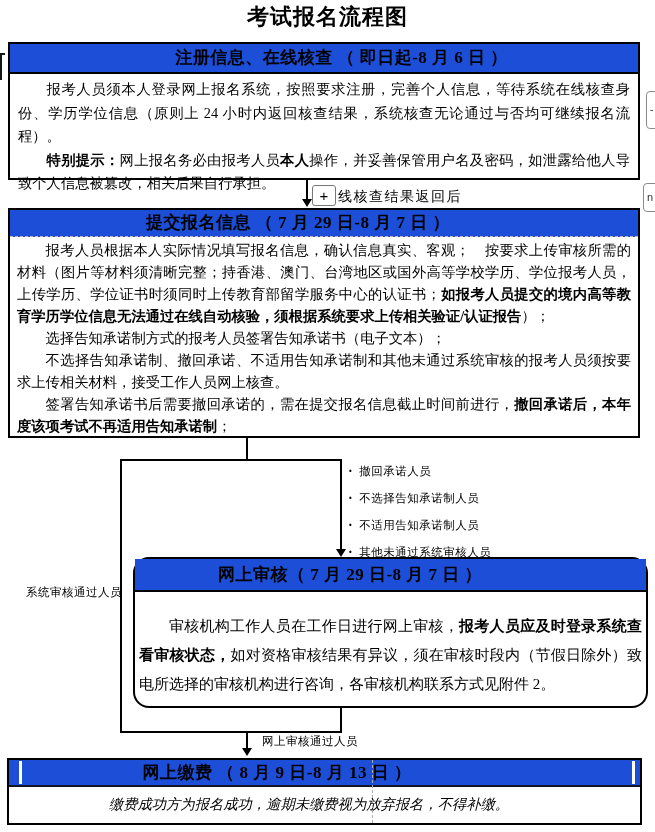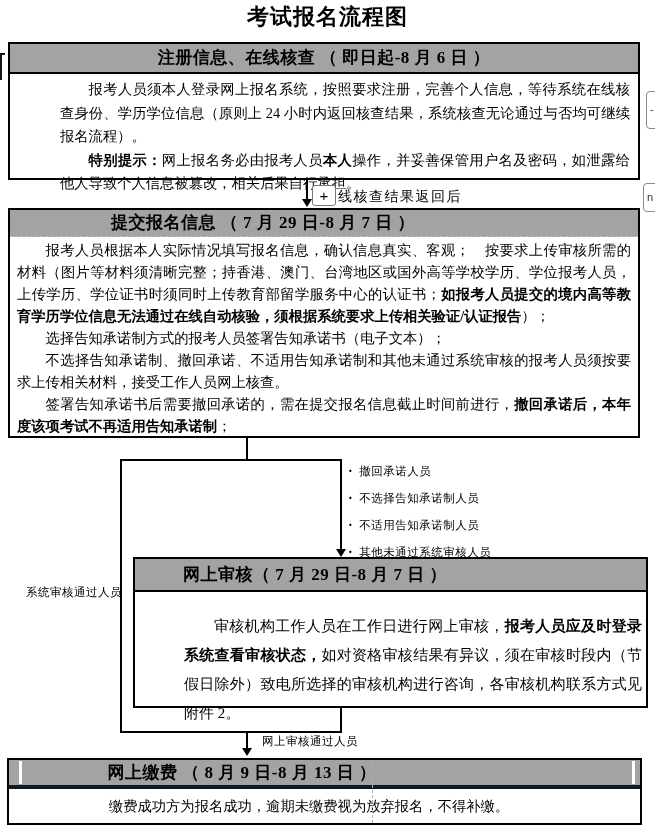--- a/index.html
+++ b/index.html
@@ -6,45 +6,45 @@
   .page{
     position:relative;width:655px;height:832px;background:#ffffff;overflow:hidden;
     font-family:"Liberation Serif","DejaVu Serif",serif;color:#000;
   }
   .title{
     position:absolute;left:0;top:2px;width:655px;text-align:center;
     font-family:"Liberation Sans","DejaVu Sans",sans-serif;
     font-size:22px;font-weight:bold;letter-spacing:1px;
   }
   .fbox{position:absolute;border:2px solid #000;background:#fff;box-sizing:border-box;}
-  .hd{background:#a3a3a3;text-align:center;font-weight:bold;font-size:17px;letter-spacing:.5px;overflow:hidden;}
+  .hd{background:#1d4ed8;text-align:center;font-weight:bold;font-size:17px;letter-spacing:.5px;overflow:hidden;padding-left:35px;}
   .hdw{display:block;text-align:center;}
   .bd{text-align:justify;}
   .bd p{margin:0;text-indent:2em;}
   b{font-weight:bold;}
 
   
   #box1{left:8px;top:42px;width:632px;height:138px;}
   #box1 .hd{height:28px;line-height:28px;border-bottom:2px solid #000;}
-  #box1 .bd{padding:4px 8px 0 8px;font-size:14.3px;line-height:23.5px;margin-left:42px;}
+  #box1 .bd{padding:4px 8px 0 8px;font-size:14.3px;line-height:23.5px;}
 
   #box2{left:8px;top:208px;width:632px;height:230px;}
   #box2 .hd{height:26px;line-height:26px;border-bottom:1px dashed #c9b8a4;}
   #box2 .hdw{width:506px;}
   #box2 .bd{padding:2px 7px 0 7px;font-size:14.3px;line-height:22px;}
 
-  #box3{left:133px;top:557px;width:515px;height:151px;}
+  #box3{left:133px;top:557px;width:515px;height:151px;border-radius:16px;}
   #box3 .hd{height:31px;line-height:31px;border-bottom:2px solid #000;}
   #box3 .hdw{width:360px;}
-  #box3 .bd{padding:20px 4px 0 4px;font-size:15px;line-height:29px;margin-left:45px;}
+  #box3 .bd{padding:20px 4px 0 4px;font-size:15px;line-height:29px;}
 
   #box4{left:7px;top:758px;width:635px;height:67px;}
-  #box4 .hd{height:25px;line-height:25px;border-bottom:4px solid #0f172a;}
+  #box4 .hd{height:25px;line-height:25px;border-bottom:2px solid #0f172a;}
   #box4 .hdw{width:466px;}
-  #box4 .bd{font-size:14.3px;line-height:34px;text-align:center;}
+  #box4 .bd{font-size:14.3px;line-height:34px;text-align:center;font-style:italic;}
   #box4 .bd .ctr{display:block;width:600px;text-align:center;}
   #box4 .bd p{text-indent:0;}
 
   
   .line{position:absolute;background:#000;}
   .ah{position:absolute;width:0;height:0;border-left:5px solid transparent;border-right:5px solid transparent;border-top:8px solid #000;}
   #c1v{left:306px;top:180px;width:2px;height:20px;}
   #c1a{left:302px;top:199px;}
   #c2v{left:246px;top:438px;width:2px;height:22px;}
   #bh1{left:120px;top:459px;width:222px;height:2px;}

